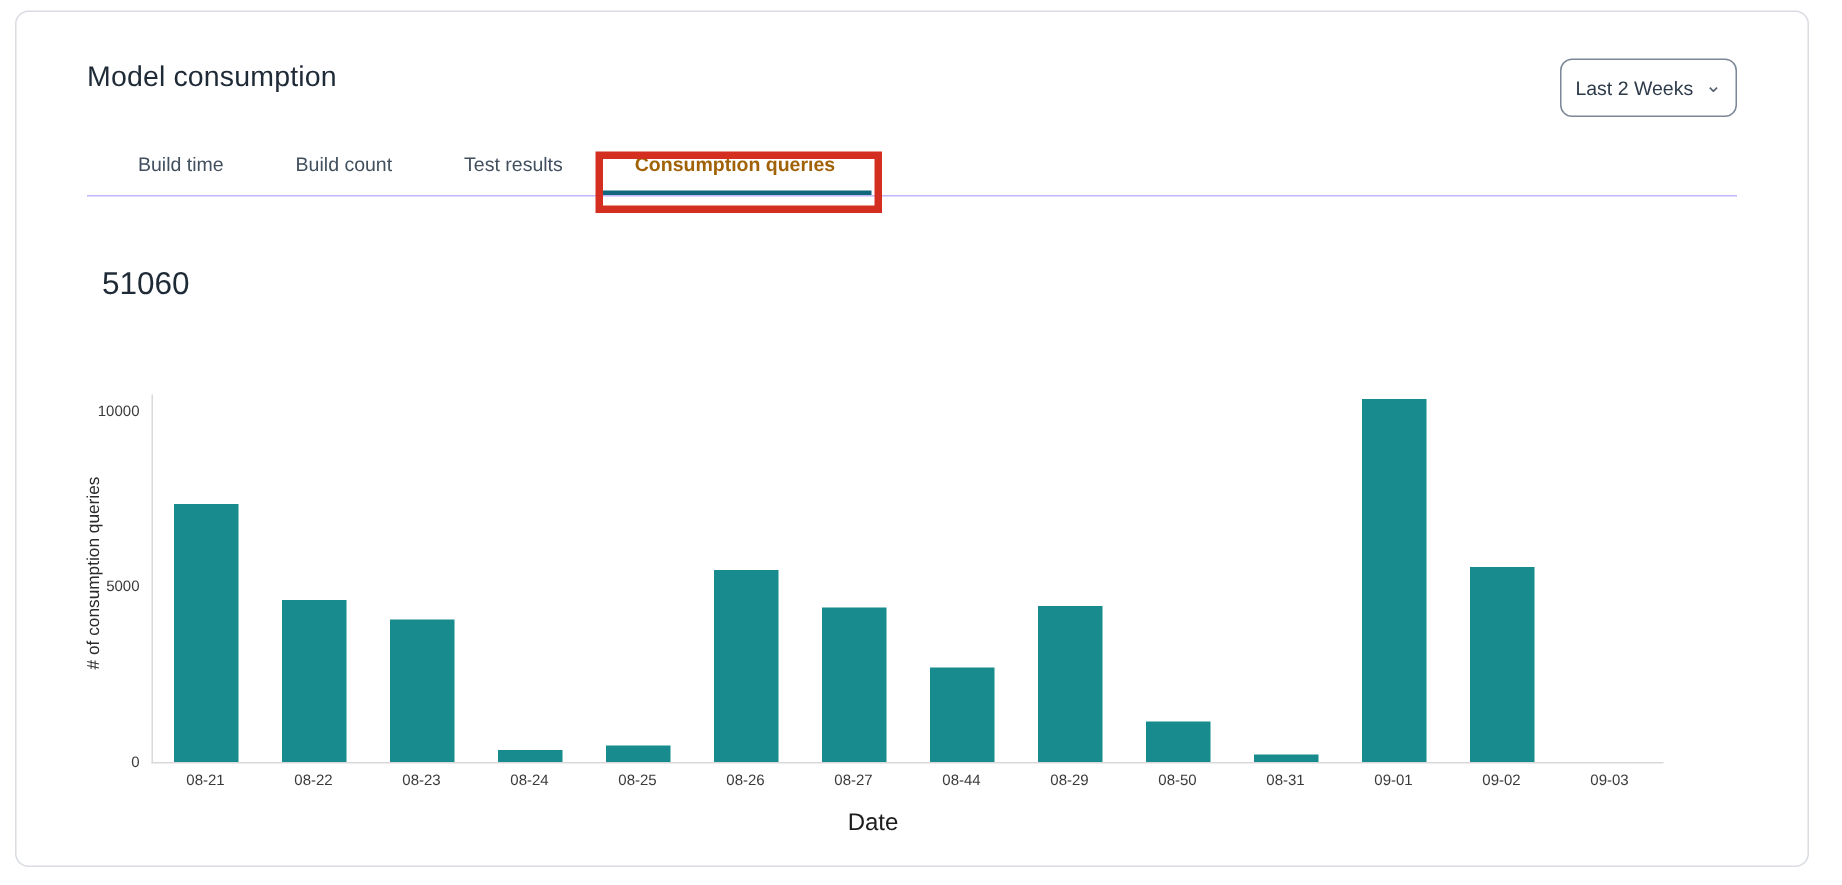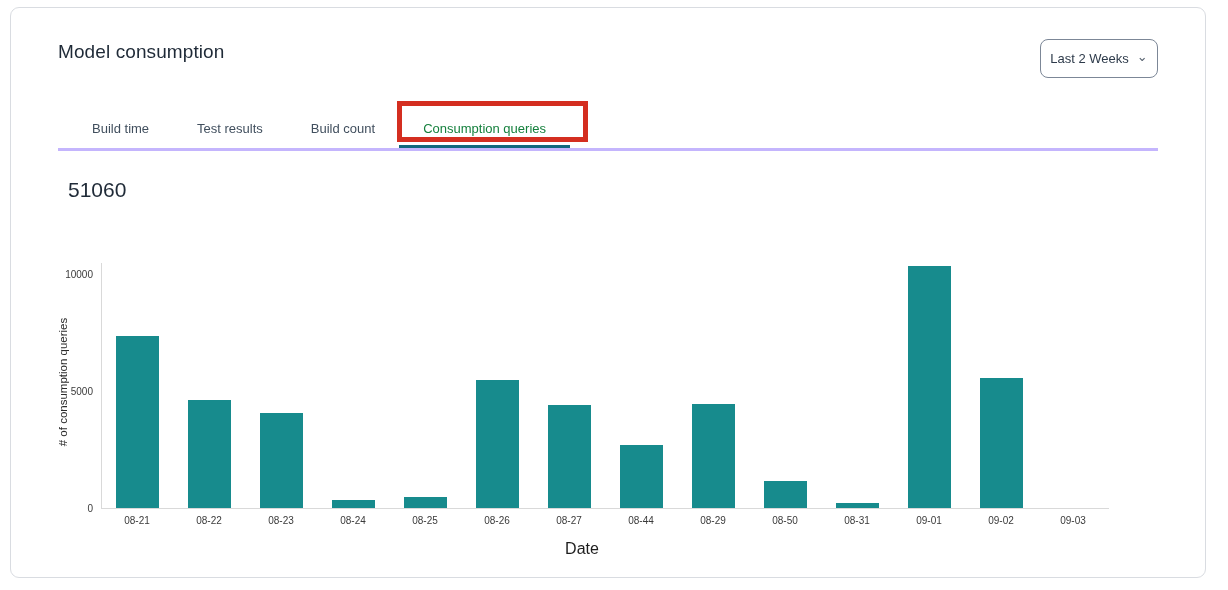--- a/index.html
+++ b/index.html
@@ -15,28 +15,28 @@
   }
   .dropdown {
     position: absolute; left: 1029px; top: 31px; width: 118px; height: 39px;
     background: #fff; border: 1px solid #7c8797; border-radius: 8px;
     display: flex; align-items: center; justify-content: center; gap: 8px;
     font-family: "Liberation Sans", sans-serif; font-size: 13px; color: #2d3a4a;
     cursor: pointer;
   }
   .dropdown .chev { font-size: 13px; color: #55606e; line-height: 1; margin-top: -4px; }
   .tabs {
-    position: absolute; left: 47px; top: 101px; width: 1100px; height: 42px;
-    display: flex; padding-left: 10px; border-bottom: 3px solid #c4b5fd;
+    position: absolute; left: 47px; top: 81px; width: 1100px; height: 42px;
+    display: flex; padding-left: 10px; border-bottom: 1px solid #c4b5fd;
   }
   .tab {
     height: 100%; padding: 0 24px; display: flex; align-items: center;
     font-size: 13px; font-weight: 500; color: #414f5e; cursor: pointer; white-space: nowrap;
   }
-  .tab.active { color: #15803d; font-weight: normal; box-shadow: inset 0 -3px 0 #11687d; }
+  .tab.active { color: #a16207; font-weight: bold; box-shadow: inset 0 -3px 0 #11687d; }
   .annotation-box {
     position: absolute; left: 386px; top: 93px; width: 191px; height: 41px;
     border: 5px solid #d42e20; z-index: 10; pointer-events: none;
   }
   .metric { position: absolute; left: 57px; top: 166px; }
   .metric-label { font-size: 13px; color: #3d4a5c; }
   .metric-value { margin-top: 4px; font-size: 21px; font-weight: 400; color: #1f2a37; }
 
   
   .y-title {
@@ -69,22 +69,22 @@
 
   <div class="page-title">Model consumption</div>
 
   <button class="dropdown">
     <span>Last 2 Weeks</span>
     <span class="chev">⌄</span>
   </button>
 
   <div class="tabs">
     <div class="tab">Build time</div>
+    <div class="tab">Build count</div>
     <div class="tab">Test results</div>
-    <div class="tab">Build count</div>
     <div class="tab active">Consumption queries</div>
   </div>
 
   <div class="annotation-box"></div>
 
   <div class="metric">
     <div class="metric-value">51060</div>
   </div>
 
   <div>

